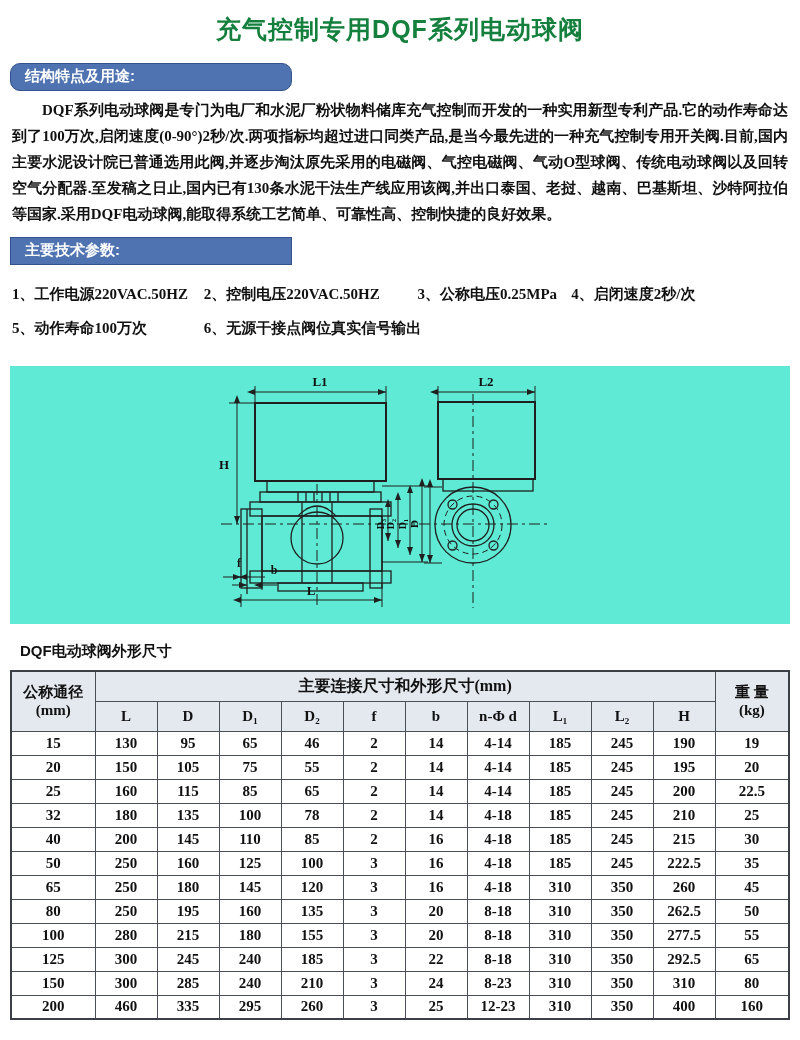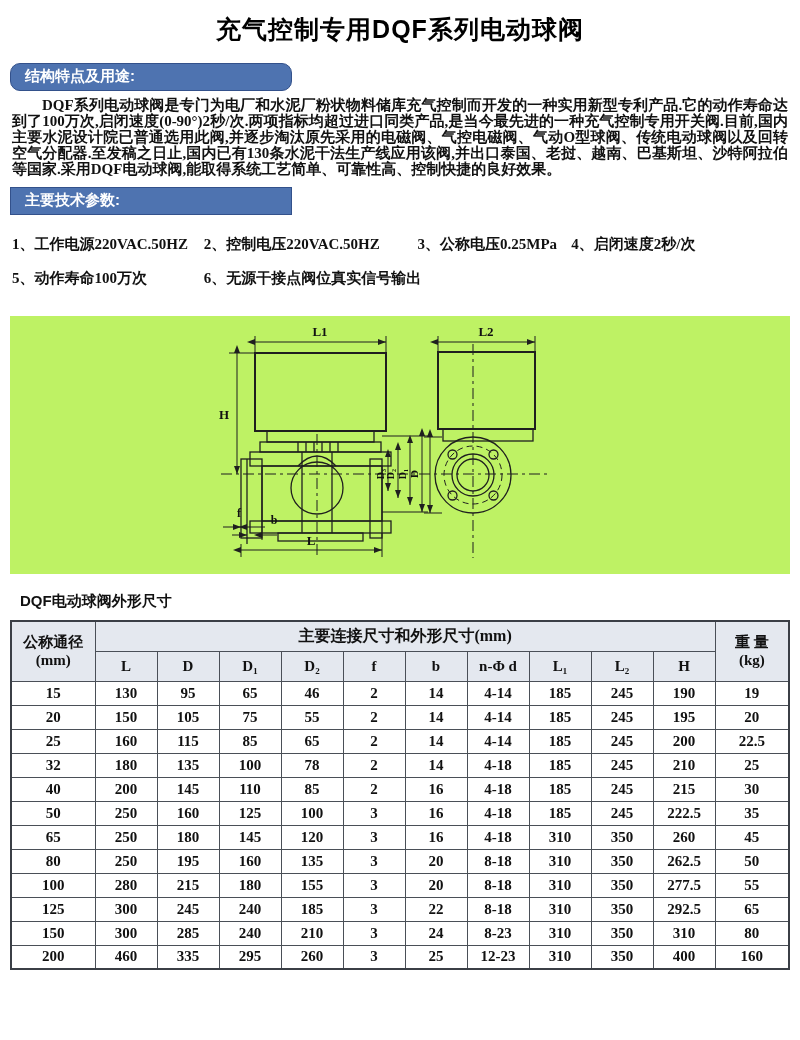--- a/index.html
+++ b/index.html
@@ -4,21 +4,21 @@
 <style>
   html,body{margin:0;padding:0;}
   body{
     width:800px;
     background:#ffffff;
     font-family:"Liberation Serif","DejaVu Serif",serif;
     color:#111;
   }
   .page{width:800px;min-height:1040px;position:relative;}
   .title{
-    color:#000000;
+    color:#15803d;
     font-family:"Liberation Sans","DejaVu Sans",sans-serif;
     font-size:25px;
     font-weight:bold;
     text-align:center;
     padding-top:13px;
     letter-spacing:1px;
   }
   .banner{
     background:#4e73b0;
     border:1px solid #33518b;
@@ -31,39 +31,39 @@
     margin-left:10px;
     box-sizing:content-box;
   }
   .banner.b1{margin-top:17px;border-radius:10px;}
   .banner.b2{margin-top:10px;}
   .banner.b3{margin-top:6px;}
   .bodytext{
     margin:6px 12px 0 12px;
     font-size:15px;
     font-weight:bold;
-    line-height:16px;
+    line-height:26px;
     text-align:justify;
     text-indent:2em;
   }
   .params{
     margin:12px 12px 0 12px;
     font-size:15px;
     font-weight:bold;
     line-height:34px;
   }
   .params .row{white-space:nowrap;}
   .pitem{display:inline-block;}
   .w1{width:188px;}
   .w2{width:210px;}
   .w3{width:150px;}
   .drawing-panel{
     margin:21px 10px 0 10px;
     width:780px;height:258px;
-    background:#bef264;
+    background:#5eead4;
   }
   .table-title{
     margin:18px 15px 0 20px;
     font-family:"Liberation Sans","DejaVu Sans",sans-serif;
     font-size:15px;
     font-weight:bold;
   }
   table.dims{
     margin:9px 10px 0 10px;
     border-collapse:collapse;

